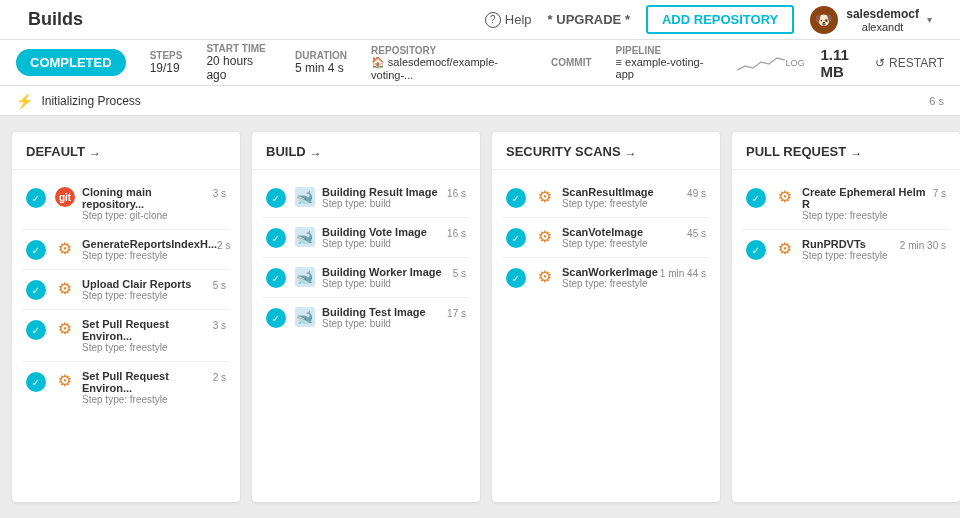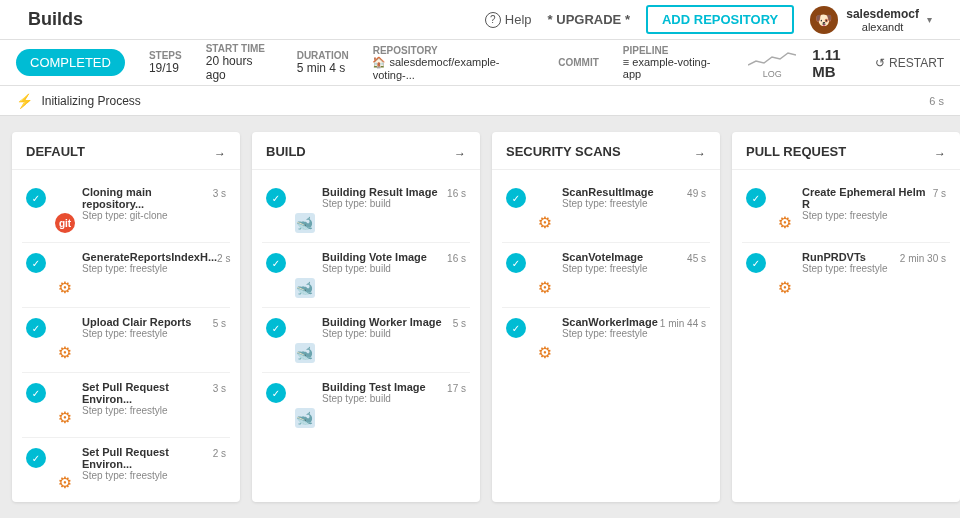--- a/index.html
+++ b/index.html
@@ -12,53 +12,53 @@
     .header-upgrade { color: #555; font-size: 13px; font-weight: 600; margin-right: 16px; cursor: pointer; }
     .header-add-repo { background: transparent; border: 2px solid #00bcd4; color: #00bcd4; padding: 5px 14px; font-size: 13px; font-weight: 600; cursor: pointer; border-radius: 3px; }
     .header-user { display: flex; align-items: center; gap: 8px; margin-left: 16px; cursor: pointer; }
     .avatar { width: 28px; height: 28px; border-radius: 50%; background: #8B4513; overflow: hidden; display: flex; align-items: center; justify-content: center; font-size: 14px; }
     .user-info { display: flex; flex-direction: column; font-size: 11px; align-items: center; }
     .user-name { font-weight: 600; font-size: 12px; }
     .chevron { font-size: 10px; color: #777; }
 
     
     .status-bar { display: flex; align-items: center; background: #fff; border-bottom: 1px solid #e0e0e0; padding: 0 16px; height: 46px; gap: 24px; }
-    .completed-badge { background: #00bcd4; color: #fff; padding: 6px 14px; border-radius: 20px; font-size: 13px; font-weight: 400; }
+    .completed-badge { background: #00bcd4; color: #fff; padding: 6px 14px; border-radius: 20px; font-size: 13px; font-weight: 700; }
     .status-item { display: flex; flex-direction: column; }
     .status-label { font-size: 10px; color: #888; text-transform: uppercase; font-weight: 600; }
     .status-value { font-size: 12px; color: #333; font-weight: 500; }
     .status-value.small { font-size: 11px; }
     .status-right { margin-left: auto; display: flex; align-items: center; gap: 16px; }
-    .log-area { display: flex; flex-direction: column; align-items: center; }
+    .log-area { display: flex; flex-direction: row; align-items: center; }
     .log-chart { width: 48px; height: 22px; }
     .log-label { font-size: 9px; color: #888; }
     .size-info { font-size: 15px; font-weight: 600; color: #333; }
     .restart-btn { display: flex; align-items: center; gap: 4px; color: #555; font-size: 12px; cursor: pointer; border: none; background: none; }
 
     
     .process-bar { display: flex; align-items: center; background: #fff; border-bottom: 1px solid #ddd; padding: 0 16px; height: 30px; gap: 8px; }
     .lightning { color: #f0c040; font-size: 14px; }
     .process-name { font-size: 12px; color: #333; }
     .process-time { font-size: 11px; color: #888; margin-left: auto; }
 
     
     .pipeline-area { display: flex; gap: 0; padding: 16px 12px; overflow-x: auto; background: #ebebeb; height: calc(518px - 40px - 46px - 30px); }
 
     
     .stage { background: #fff; border-radius: 4px; margin-right: 12px; min-width: 228px; max-width: 228px; box-shadow: 0 1px 3px rgba(0,0,0,0.1); display: flex; flex-direction: column; }
-    .stage-header { display: flex; align-items: center; padding: 12px 14px 10px; border-bottom: 1px solid #eee; justify-content: space-between; }
+    .stage-header { display: flex; align-items: center; padding: 12px 14px 10px; border-bottom: 1px solid #eee; }
     .stage-title { font-size: 13px; font-weight: 700; color: #333; text-transform: uppercase; }
     .stage-arrow { margin-left: 4px; color: #333; }
     .stage-body { padding: 8px 10px; flex: 1; overflow-y: auto; }
 
     
     .step-item { display: flex; align-items: flex-start; padding: 8px 4px; border-bottom: 1px solid #f0f0f0; position: relative; }
     .step-item:last-child { border-bottom: none; }
     .step-check { width: 20px; height: 20px; border-radius: 50%; background: #00bcd4; display: flex; align-items: center; justify-content: center; color: #fff; font-size: 10px; flex-shrink: 0; margin-right: 8px; margin-top: 2px; }
-    .step-icon { width: 22px; height: 22px; margin-right: 6px; flex-shrink: 0; display: flex; align-items: center; justify-content: flex-end; font-size: 16px; margin-top: 26px; }
+    .step-icon { width: 22px; height: 22px; margin-right: 6px; flex-shrink: 0; display: flex; align-items: center; justify-content: flex-end; font-size: 16px; }
     .step-info { flex: 1; }
     .step-name { font-size: 11px; font-weight: 600; color: #333; }
     .step-type { font-size: 10px; color: #888; }
     .step-duration { font-size: 10px; color: #888; margin-left: auto; white-space: nowrap; flex-shrink: 0; padding-top: 2px; }
   </style>
 </head>
 <body>
 
 <div class="header">
   <span class="header-title">Builds</span>

